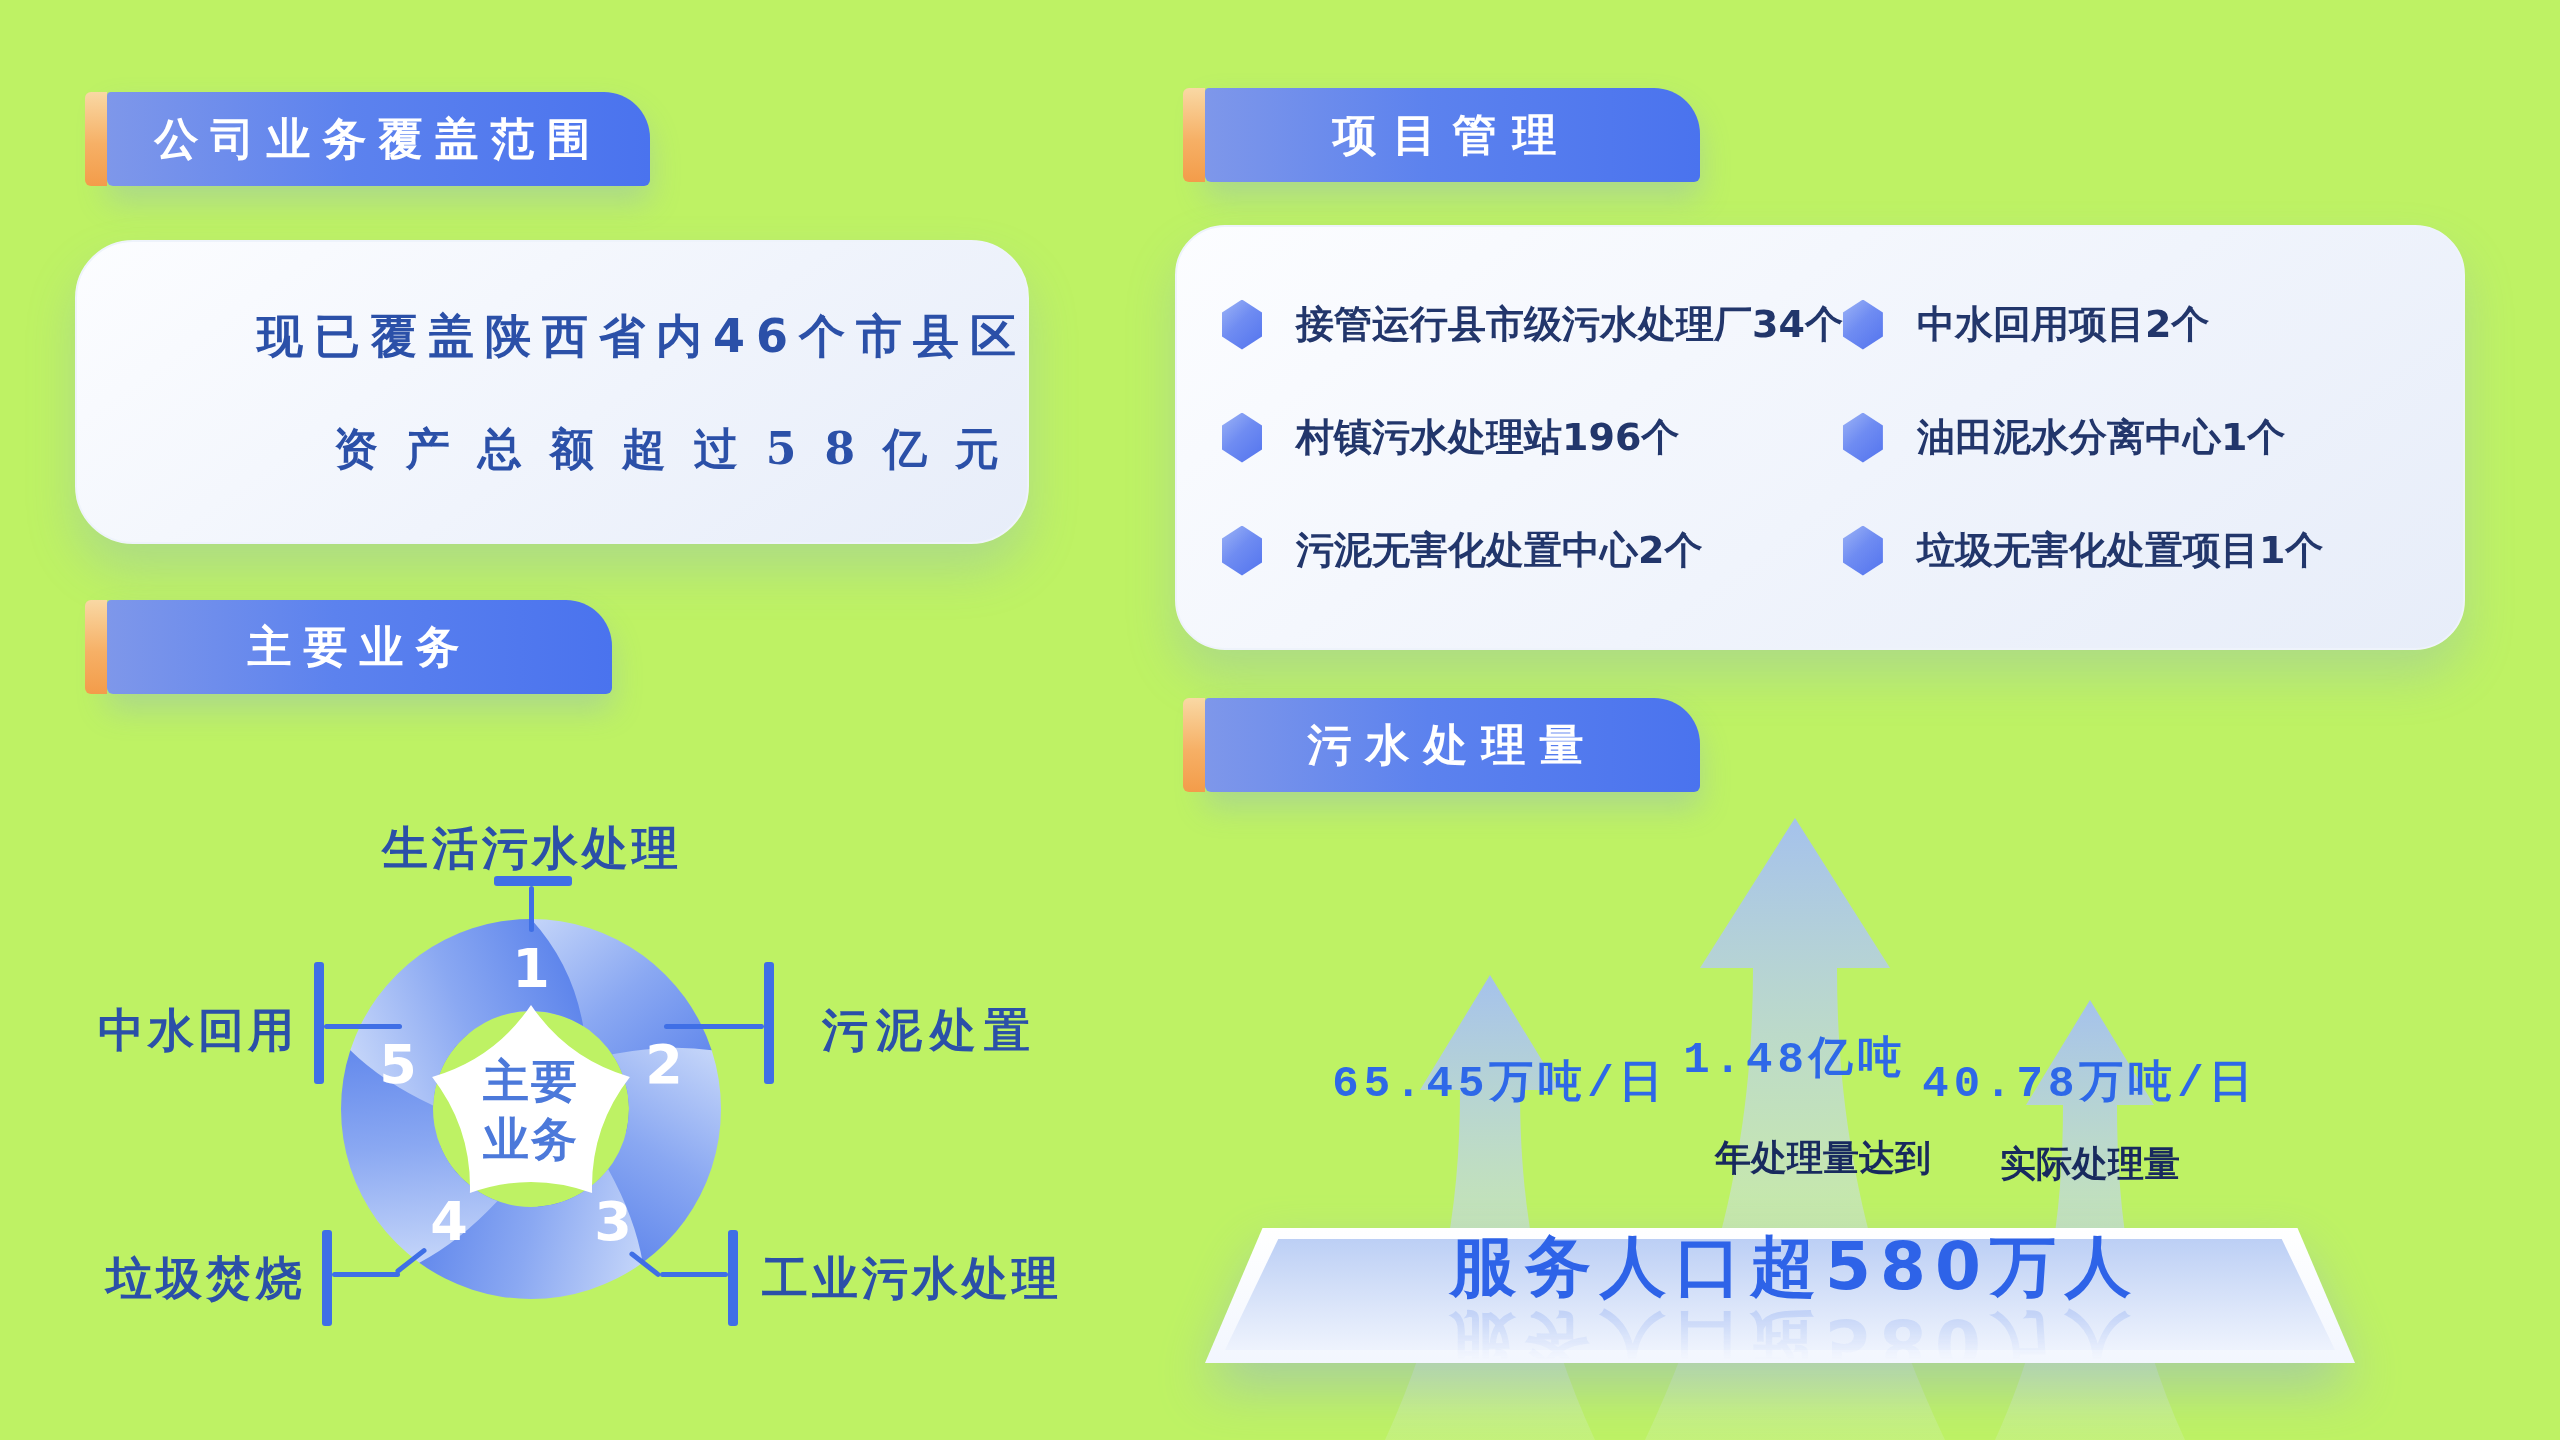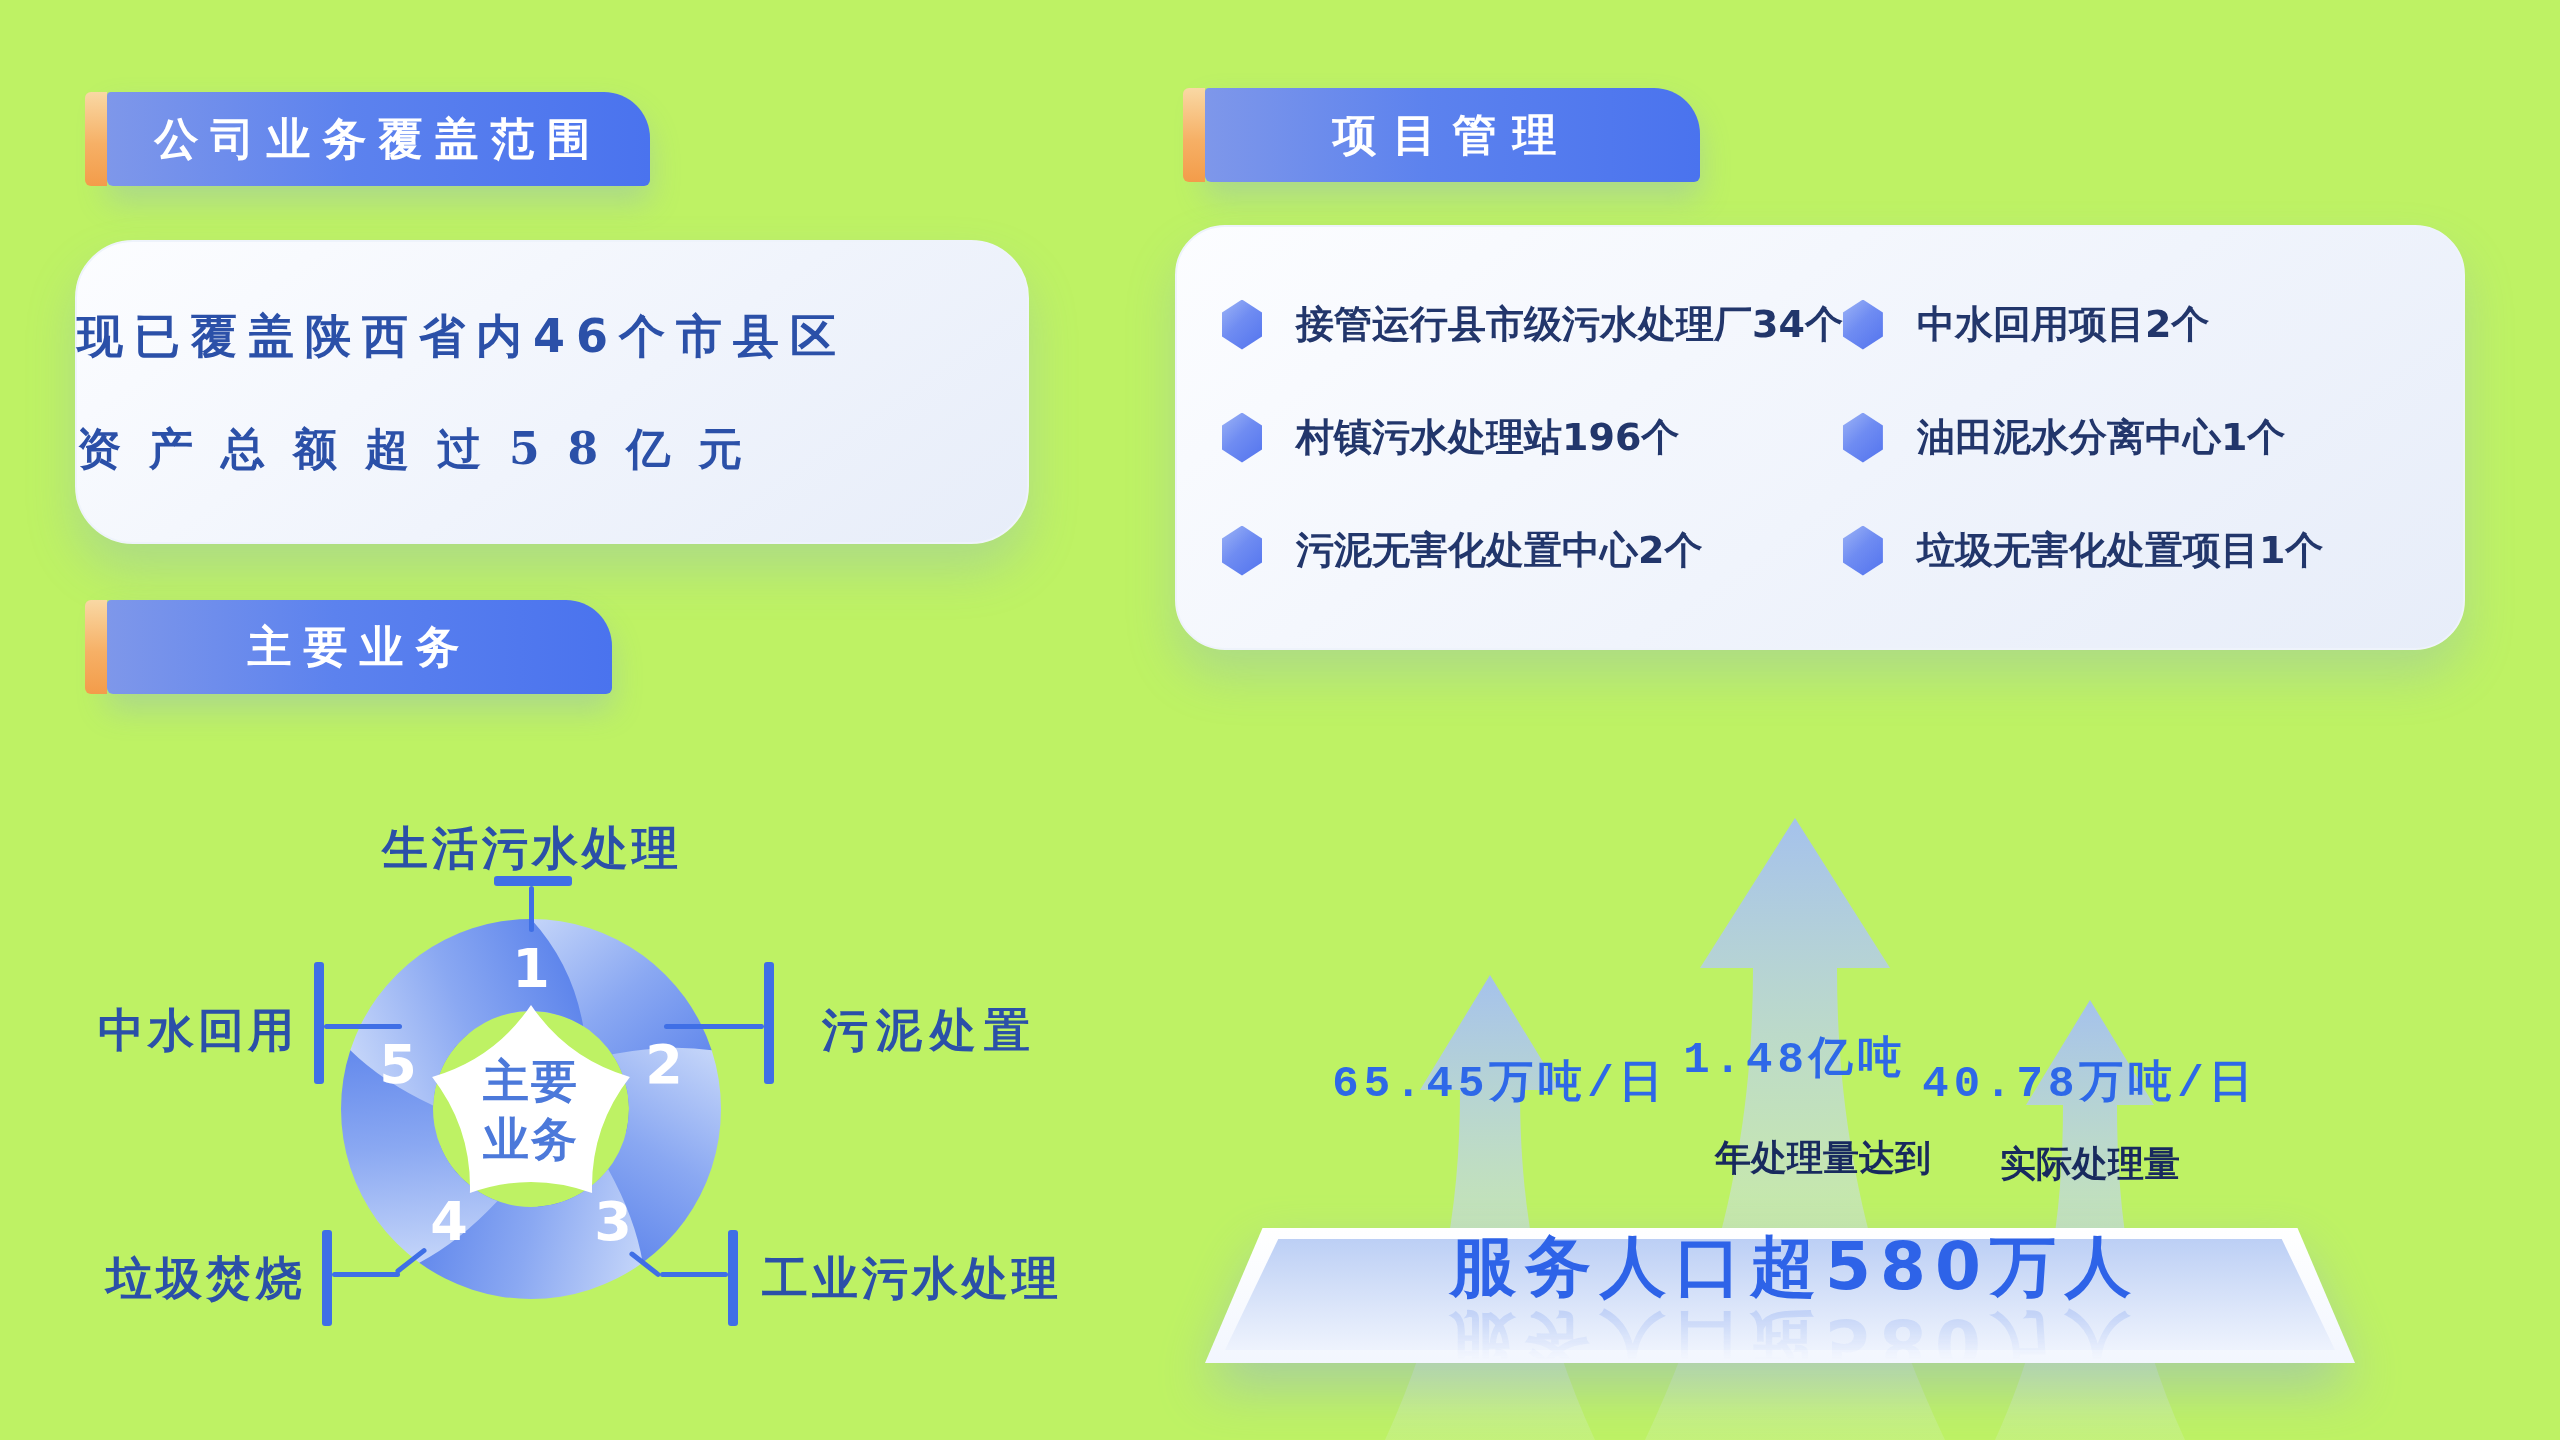--- a/index.html
+++ b/index.html
@@ -12,21 +12,21 @@
     background:linear-gradient(90deg,#7e97ea 0%,#5c82ee 45%,#4a73ee 100%);
     border-radius:4px 46px 6px 6px;box-shadow:0 16px 30px rgba(130,160,225,.30);}
   .sec-header .accent{position:absolute;left:-22px;top:0;width:22px;height:100%;
     background:linear-gradient(180deg,#f9d8a4 0%,#f6b066 55%,#f39c4a 100%);
     border-radius:6px 0 0 6px;}
 
   
   .panel{position:absolute;background:linear-gradient(145deg,#fcfdff 0%,#f0f4fc 55%,#e7edf9 100%);
     border:2px solid #eef3fb;box-shadow:0 26px 48px rgba(130,160,220,.28);}
   .info-panel{left:75px;top:240px;width:950px;height:300px;border-radius:58px;
-    display:flex;flex-direction:column;align-items:flex-start;justify-content:center;gap:52px;}
+    display:flex;flex-direction:column;align-items:flex-end;justify-content:center;gap:52px;}
   .info-line1{font-size:46px;font-weight:800;letter-spacing:11px;color:#2b50a8;white-space:nowrap;}
   .info-line2{font-family:"DejaVu Serif",serif;font-size:44px;font-weight:700;letter-spacing:28px;
     color:#2b50a8;white-space:nowrap;}
 
   
   .proj-panel{left:1175px;top:225px;width:1290px;height:425px;border-radius:50px;
     display:grid;grid-template-columns:1fr 1fr;align-content:space-evenly;padding:10px 30px 10px 45px;
     box-sizing:border-box;}
   .proj-item{display:flex;align-items:center;gap:34px;}
   .hex{width:40px;height:50px;flex:0 0 40px;
@@ -153,20 +153,24 @@
     <div class="proj-item">
       <div class="hex"></div>
       <div class="proj-label">污泥无害化处置中心2个</div>
     </div>
     <div class="proj-item">
       <div class="hex"></div>
       <div class="proj-label">垃圾无害化处置项目1个</div>
     </div>
   </div>
 
+  <div class="sec-header" style="left:1205px;top:698px;width:495px;letter-spacing:14px;">
+    <div class="accent"></div>
+    <span>污水处理量</span>
+  </div>
 
   <svg class="arrows-svg" viewBox="0 0 1210 630">
     <defs>
       <linearGradient id="arrGrad" x1="0" y1="0" x2="0" y2="1">
         <stop offset="0" stop-color="#a3bff3" stop-opacity="0.95"></stop>
         <stop offset="0.55" stop-color="#c9d9f7" stop-opacity="0.55"></stop>
         <stop offset="1" stop-color="#e9f0fb" stop-opacity="0.15"></stop>
       </linearGradient>
     </defs>
     <path d="M240 165 L310 280 L270 280 C270 390 285 500 345 630 L135 630 C195 500 210 390 210 280 L170 280 Z" fill="url(#arrGrad)"></path>

